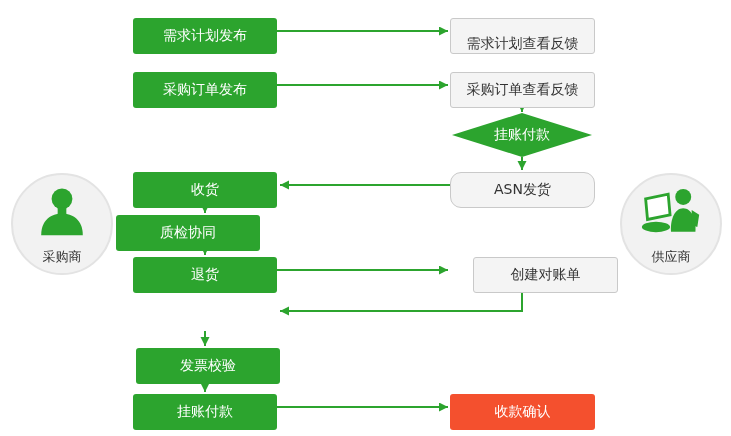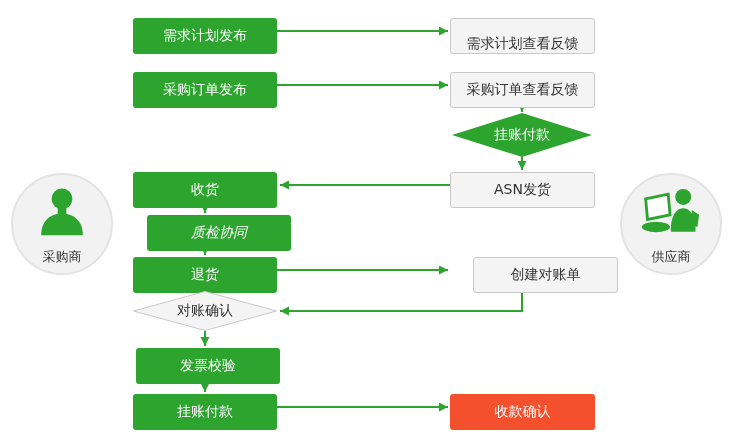--- a/index.html
+++ b/index.html
@@ -56,47 +56,41 @@
 
   <div class="node green" style="left:133px;top:18px;width:144px;">
       <span>需求计划发布</span>
     </div>
   <div class="node green" style="left:133px;top:72px;width:144px;">
       <span>采购订单发布</span>
     </div>
   <div class="node green" style="left:133px;top:172px;width:144px;">
       <span>收货</span>
     </div>
-  <div class="node green" style="left:147px;top:215px;width:144px;font-style:italic;">
+  <div class="node green" style="left:116px;top:215px;width:144px;">
       <span>质检协同</span>
     </div>
   <div class="node green" style="left:133px;top:257px;width:144px;">
       <span>退货</span>
     </div>
   <div class="node green" style="left:136px;top:348px;width:144px;">
       <span>发票校验</span>
     </div>
   <div class="node green" style="left:133px;top:394px;width:144px;">
       <span>挂账付款</span>
     </div>
 
-  <div class="diamond gray-d" style="left:133px;top:291px;width:144px;height:40px;">
-    <svg viewBox="0 0 144 40" preserveAspectRatio="none">
-      <polygon class="poly-gray" points="72,0.5 143.5,20 72,39.5 0.5,20"></polygon>
-    </svg>
-    <span class="dlabel">对账确认</span>
-  </div>
 
   <div class="node gray" style="left:450px;top:18px;width:145px;align-items:flex-end;">
       <span>需求计划查看反馈</span>
     </div>
   <div class="node gray" style="left:450px;top:72px;width:145px;">
       <span>采购订单查看反馈</span>
     </div>
-  <div class="node gray" style="left:450px;top:172px;width:145px;">
+  <div class="node gray" style="left:450px;top:172px;width:145px;border-radius:11px;">
       <span>ASN发货</span>
     </div>
   <div class="node gray" style="left:450px;top:257px;width:145px;margin-left:23px;">
       <span>创建对账单</span>
     </div>
   <div class="node red" style="left:450px;top:394px;width:145px;">
       <span>收款确认</span>
     </div>
 
   <div class="diamond green-d" style="left:452px;top:113px;width:140px;height:44px;">

